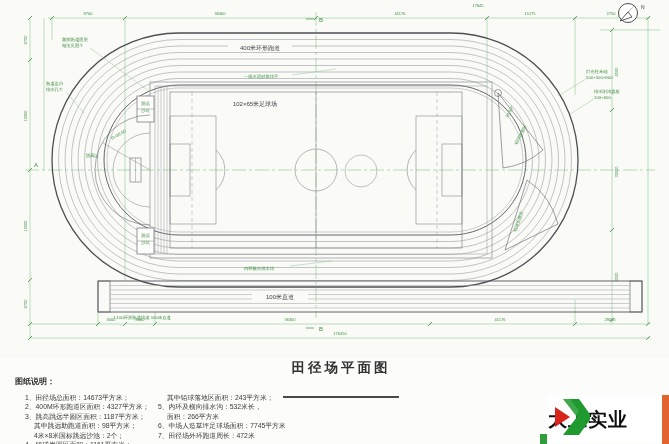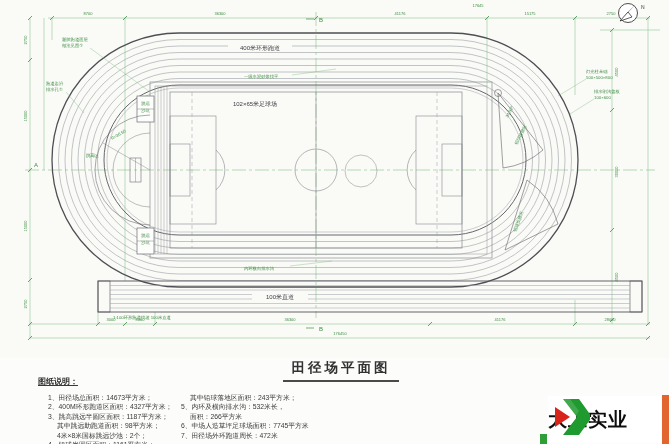--- a/index.html
+++ b/index.html
@@ -7,23 +7,23 @@
     width:669px;height:444px;overflow:hidden;position:relative;
     background:#f6f6f3;
     font-family:"Liberation Sans","DejaVu Sans",sans-serif;
   }
   .sheet{position:absolute;left:0;top:0;width:669px;height:360px;background:#fafaf7;}
   .lower{position:absolute;left:0;top:358px;width:669px;height:86px;background:#fcfcfa;}
   svg{position:absolute;left:0;top:0;}
   .title-block{
     position:absolute;left:283px;top:359px;width:116px;text-align:center;
     font-size:13.5px;font-weight:bold;color:#323232;letter-spacing:3px;
-    border-bottom:2px solid #4a4a4a;padding-bottom:3px;
+    border-bottom:2px solid #4a4a4a;padding-bottom:19px;
   }
-  .notes{position:absolute;left:38px;top:376px;width:540px;color:#3a3a3a;text-decoration:underline;}
+  .notes{position:absolute;left:15px;top:376px;width:540px;color:#3a3a3a;}
   .notes .heading{font-size:8px;font-weight:bold;color:#2e2e2e;}
   .notes .col{position:absolute;top:17px;font-size:6.8px;line-height:9.4px;white-space:nowrap;}
   .notes .col-left{left:10px;width:150px;}
   .notes .col-right{left:143px;width:230px;}
   .notes .cont{padding-left:9px;}
   .logo{position:absolute;left:548px;top:396px;width:113px;height:47px;background:#ffffff;display:flex;align-items:center;}
   .logo-text{font-size:19px;font-weight:900;color:#0d0d0d;letter-spacing:1px;font-family:"Liberation Serif","DejaVu Serif",serif;}
   .orange-strip{position:absolute;left:662px;top:395px;width:7px;height:49px;background:#e2642e;}
   .green-bit{position:absolute;left:540px;top:434px;width:7px;height:10px;background:#2f9e39;}
   text{font-family:"Liberation Sans","DejaVu Sans",sans-serif;}

